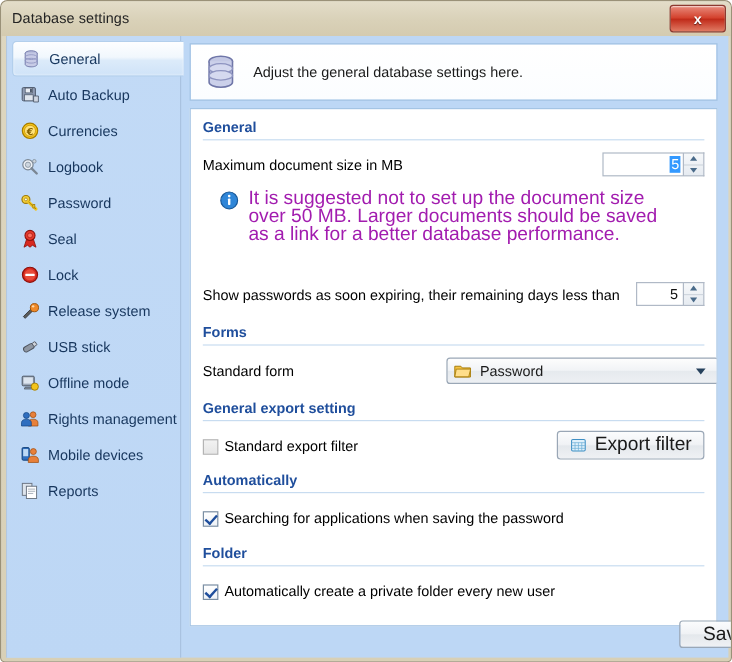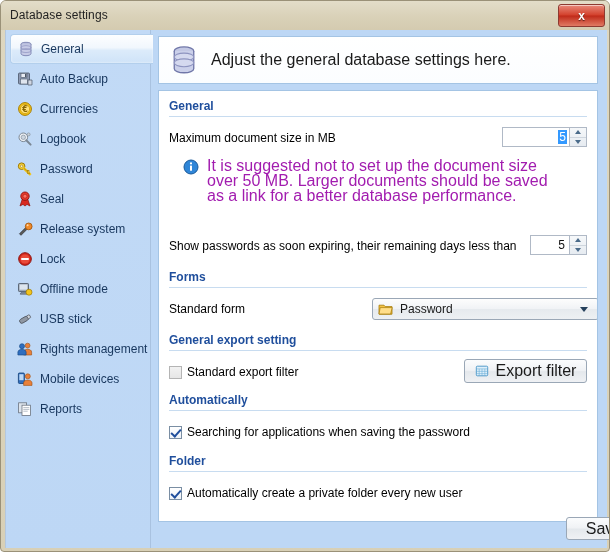--- a/index.html
+++ b/index.html
@@ -117,21 +117,21 @@
     width: 440px; height: 48px;
     background: linear-gradient(to bottom, #ffffff 0%, #fbfdff 100%);
     display: flex; align-items: center;
   }
   #hdr-icon {
     width: 34px; height: 34px; margin-left: 8px; margin-right: 10px;
     flex: 0 0 34px;
     display:flex; align-items:center; justify-content:center;
   }
   #hdr-text {
-    font-size: 16px; color: #1a1a1a;
+    font-size: 12px; color: #1a1a1a;
   }
 
   
   #body-panel {
     left: 6px; top: 60px;
     width: 440px; height: 432px;
     overflow: hidden;
   }
   #body-inner {
     position: relative;
@@ -383,59 +383,59 @@
             <circle cx="8" cy="5.2" r="4.2" fill="#e8392b" stroke="#8d120d" stroke-width="0.9"></circle>
             <circle cx="8" cy="5.2" r="2" fill="#ff6f5f" stroke="#8d120d" stroke-width="0.5"></circle>
           </svg>
         </span>
         <span class="side-label">Seal</span>
       </div>
 
       <div class="side-item">
         <span class="side-icon">
           <svg width="16" height="16" viewBox="0 0 16 16">
+            <circle cx="8" cy="8" r="6.3" fill="#d6281e" stroke="#8d120d" stroke-width="1"></circle>
+            <circle cx="8" cy="8" r="4.6" fill="#e84b3a" stroke="none"></circle>
+            <rect x="4.1" y="7.1" width="7.8" height="1.9" rx="0.7" fill="#ffffff"></rect>
+          </svg>
+        </span>
+        <span class="side-label">Lock</span>
+      </div>
+
+      <div class="side-item">
+        <span class="side-icon">
+          <svg width="16" height="16" viewBox="0 0 16 16">
             <path d="M2.5 12.8 L9.5 5.8 L11 7.3 L4 14.3z" fill="#5b5b5b" stroke="#2d2d2d" stroke-width="0.7"></path>
             <circle cx="11.7" cy="5.4" r="3.4" fill="#f08a2a" stroke="#9d5207" stroke-width="0.8"></circle>
             <circle cx="10.6" cy="4.3" r="1" fill="#ffd9a8"></circle>
           </svg>
         </span>
         <span class="side-label">Release system</span>
       </div>
 
       <div class="side-item">
         <span class="side-icon">
           <svg width="16" height="16" viewBox="0 0 16 16">
-            <circle cx="8" cy="8" r="6.3" fill="#d6281e" stroke="#8d120d" stroke-width="1"></circle>
-            <circle cx="8" cy="8" r="4.6" fill="#e84b3a" stroke="none"></circle>
-            <rect x="4.1" y="7.1" width="7.8" height="1.9" rx="0.7" fill="#ffffff"></rect>
-          </svg>
-        </span>
-        <span class="side-label">Lock</span>
+            <rect x="2" y="6" width="9.5" height="4.4" rx="2.2" transform="rotate(-30 8 8)" fill="#8f97a3" stroke="#4e545e" stroke-width="0.8"></rect>
+            <rect x="10.2" y="4.1" width="3" height="3.3" rx="0.5" transform="rotate(-30 11.7 5.7)" fill="#cfd4db" stroke="#4e545e" stroke-width="0.7"></rect>
+          </svg>
+        </span>
+        <span class="side-label">USB stick</span>
       </div>
 
       <div class="side-item">
         <span class="side-icon">
           <svg width="16" height="16" viewBox="0 0 16 16">
             <rect x="1.5" y="2.5" width="10" height="8" rx="0.8" fill="#9aa6b6" stroke="#49535f" stroke-width="0.8"></rect>
             <rect x="2.6" y="3.5" width="7.8" height="5.2" fill="#dde5ee"></rect>
             <path d="M4 11.6 h6 l0.8 1.6 h-7.6z" fill="#8995a6" stroke="#49535f" stroke-width="0.6"></path>
             <circle cx="12" cy="11.2" r="3" fill="#f3c41c" stroke="#9d7800" stroke-width="0.7"></circle>
           </svg>
         </span>
         <span class="side-label">Offline mode</span>
-      </div>
-
-      <div class="side-item">
-        <span class="side-icon">
-          <svg width="16" height="16" viewBox="0 0 16 16">
-            <rect x="2" y="6" width="9.5" height="4.4" rx="2.2" transform="rotate(-30 8 8)" fill="#8f97a3" stroke="#4e545e" stroke-width="0.8"></rect>
-            <rect x="10.2" y="4.1" width="3" height="3.3" rx="0.5" transform="rotate(-30 11.7 5.7)" fill="#cfd4db" stroke="#4e545e" stroke-width="0.7"></rect>
-          </svg>
-        </span>
-        <span class="side-label">USB stick</span>
       </div>
 
       <div class="side-item">
         <span class="side-icon">
           <svg width="16" height="16" viewBox="0 0 16 16">
             <circle cx="10.6" cy="4.6" r="2.4" fill="#e8803a" stroke="#9c4d10" stroke-width="0.6"></circle>
             <path d="M6.6 14 v-3 c0-1.7 1.8-2.7 4-2.7 s4 1 4 2.7 v3z" fill="#e8803a" stroke="#9c4d10" stroke-width="0.6"></path>
             <circle cx="5" cy="5.2" r="2.5" fill="#2f6ebf" stroke="#134480" stroke-width="0.6"></circle>
             <path d="M0.9 14 v-2.8 c0-1.8 1.9-2.9 4.1-2.9 s4.1 1.1 4.1 2.9 V14z" fill="#2f6ebf" stroke="#134480" stroke-width="0.6"></path>
           </svg>

